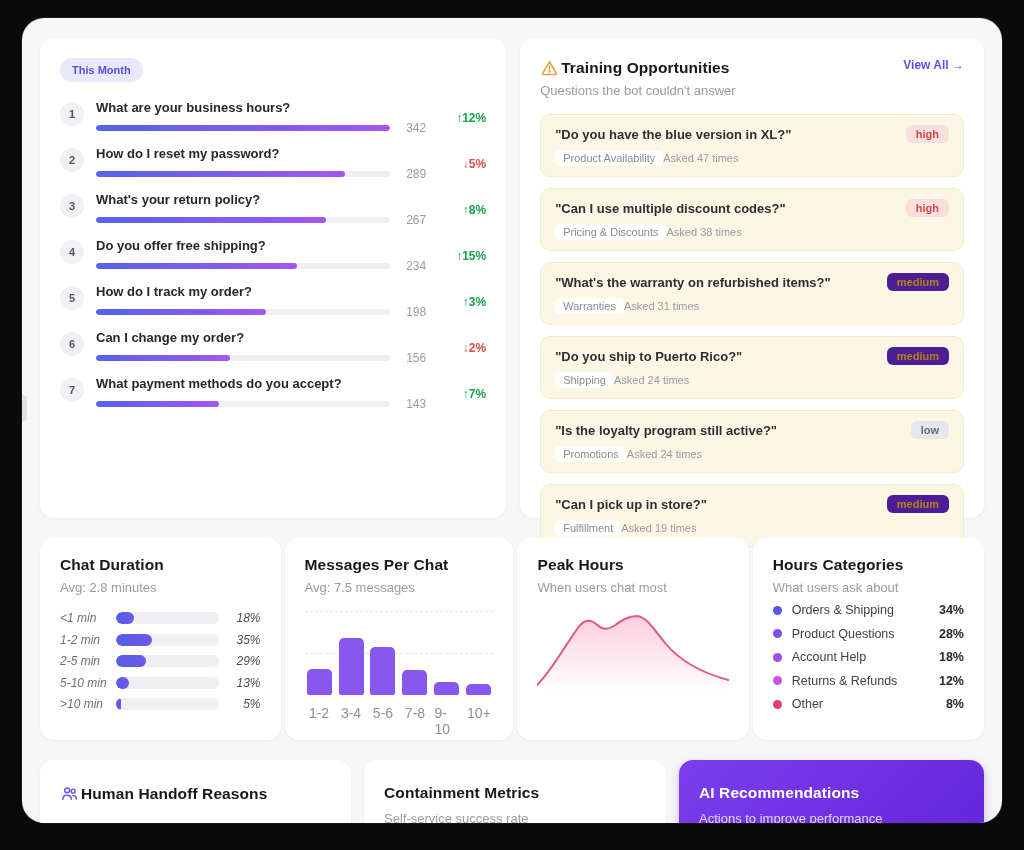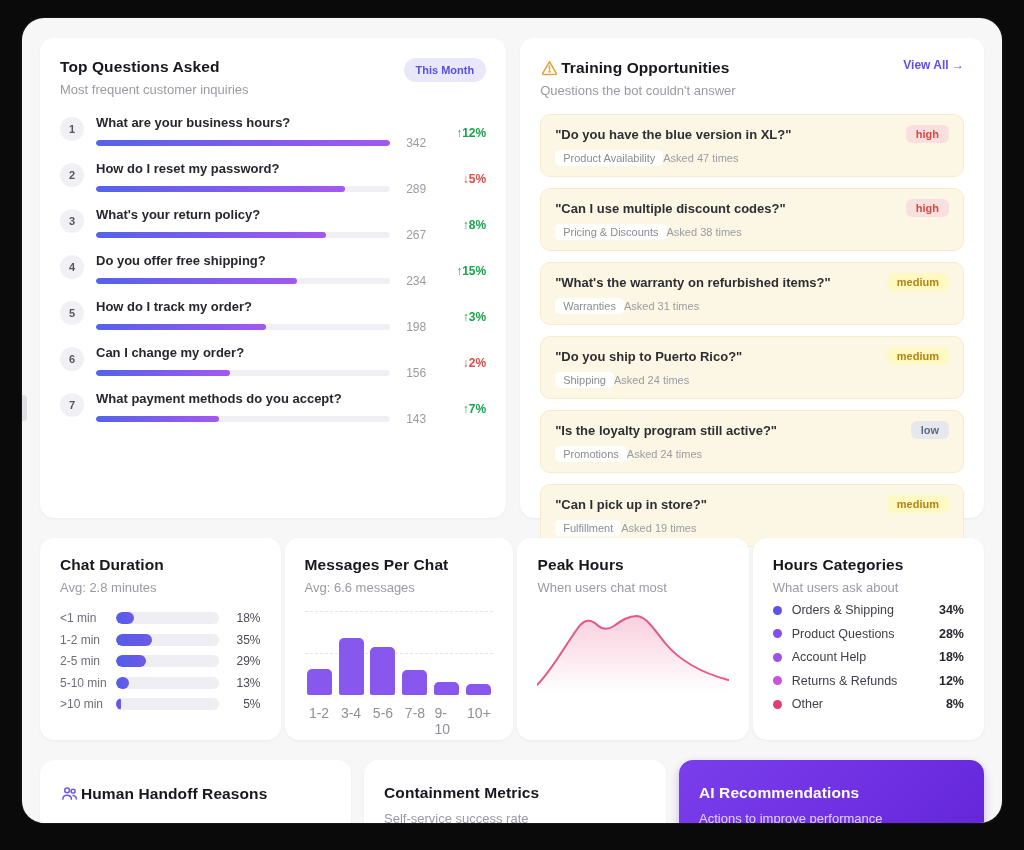--- a/index.html
+++ b/index.html
@@ -42,29 +42,29 @@
   .tq-change.up { color:#18a34a; } .tq-change.down { color:#e24b47; }
 
   
   .tr-list { margin-top:16px; }
   .tr-item { background:#fcf7e4; border:1px solid #f5eccd; border-radius:10px;
              padding:10px 14px; margin-bottom:11px; cursor:pointer; }
   .tr-top { display:flex; justify-content:space-between; align-items:center; gap:10px; }
   .tr-q { font-size:13px; font-weight:700; color:#2e2e33; }
   .badge { font-size:11px; font-weight:700; padding:3px 10px; border-radius:6px; white-space:nowrap; }
   .badge.high { background:#f9e0de; color:#d24b45; }
-  .badge.medium { background:#fef9c3; color:#b5830f; }
+  .badge.medium { background:#4c1d95; color:#b5830f; }
   .badge.low { background:#e6e8ee; color:#5e6a7d; }
   .tr-meta { display:flex; align-items:center; margin-top:7px; }
   .tr-cat { background:rgba(255,255,255,0.9); color:#8b8b93; font-size:11px;
             padding:2px 8px; border-radius:5px; }
   .tr-asked { color:#9b9ba3; font-size:11px; }
 
   
-  .cd-list { margin-top:16px; }
+  .cd-list { margin-top:16px;font-style:italic; }
   .cd-row { display:grid; grid-template-columns:46px 1fr 32px; gap:10px; align-items:center;
             margin-bottom:7.5px; }
   .cd-label { font-size:12px; color:#6e6e7a; white-space:nowrap; }
   .cd-track { height:12px; background:#efeff3; border-radius:6px; overflow:hidden; }
   .cd-fill { height:12px; border-radius:6px; background:linear-gradient(90deg,#535ee6,#6d5ae9); }
   .cd-pct { font-size:12px; color:#4a4a55; text-align:right; }
 
   
   .mc-chart { position:relative; height:100px; margin-top:16px; }
   .mc-grid { position:absolute; left:0; right:0; border-top:1px dashed #e4e4eb; }
@@ -96,24 +96,20 @@
 </head>
 <body>
 
 <div class="frame">
   <div class="frame-notch"></div>
 
   <div class="row-top">
 
     <div class="card tall">
       <div class="hdr">
-        <div>
-          <div class="title">Top Questions Asked</div>
-          <div class="subtitle">Most frequent customer inquiries</div>
-        </div>
         <div class="pill">This Month</div>
       </div>
       <div class="tq-list" id="tq-list">
           <div class="tq-row">
     <div class="tq-rank">1</div>
     <div>
       <div class="tq-q">What are your business hours?</div>
       <div class="tq-barrow">
         <div class="tq-track">
           <div class="tq-fill" style="width: 100%;"></div>
@@ -325,21 +321,21 @@
     <div class="cd-track">
       <div class="cd-fill" style="width: 5%;"></div>
     </div>
     <div class="cd-pct">5%</div>
   </div>
         </div>
     </div>
 
     <div class="card mid">
       <div class="title">Messages Per Chat</div>
-      <div class="subtitle">Avg: 6.6 messages</div>
+      <div class="subtitle">Avg: 7.5 messages</div>
       <div class="mc-chart">
         <div class="mc-grid" style="top:0;"></div>
         <div class="mc-grid" style="top:42px;"></div>
         <div class="mc-bars" id="mc-bars">
             <div class="mc-col">
     <div class="mc-bar" style="height: 26px;"></div>
   </div>
             <div class="mc-col">
     <div class="mc-bar" style="height: 57px;"></div>
   </div>

